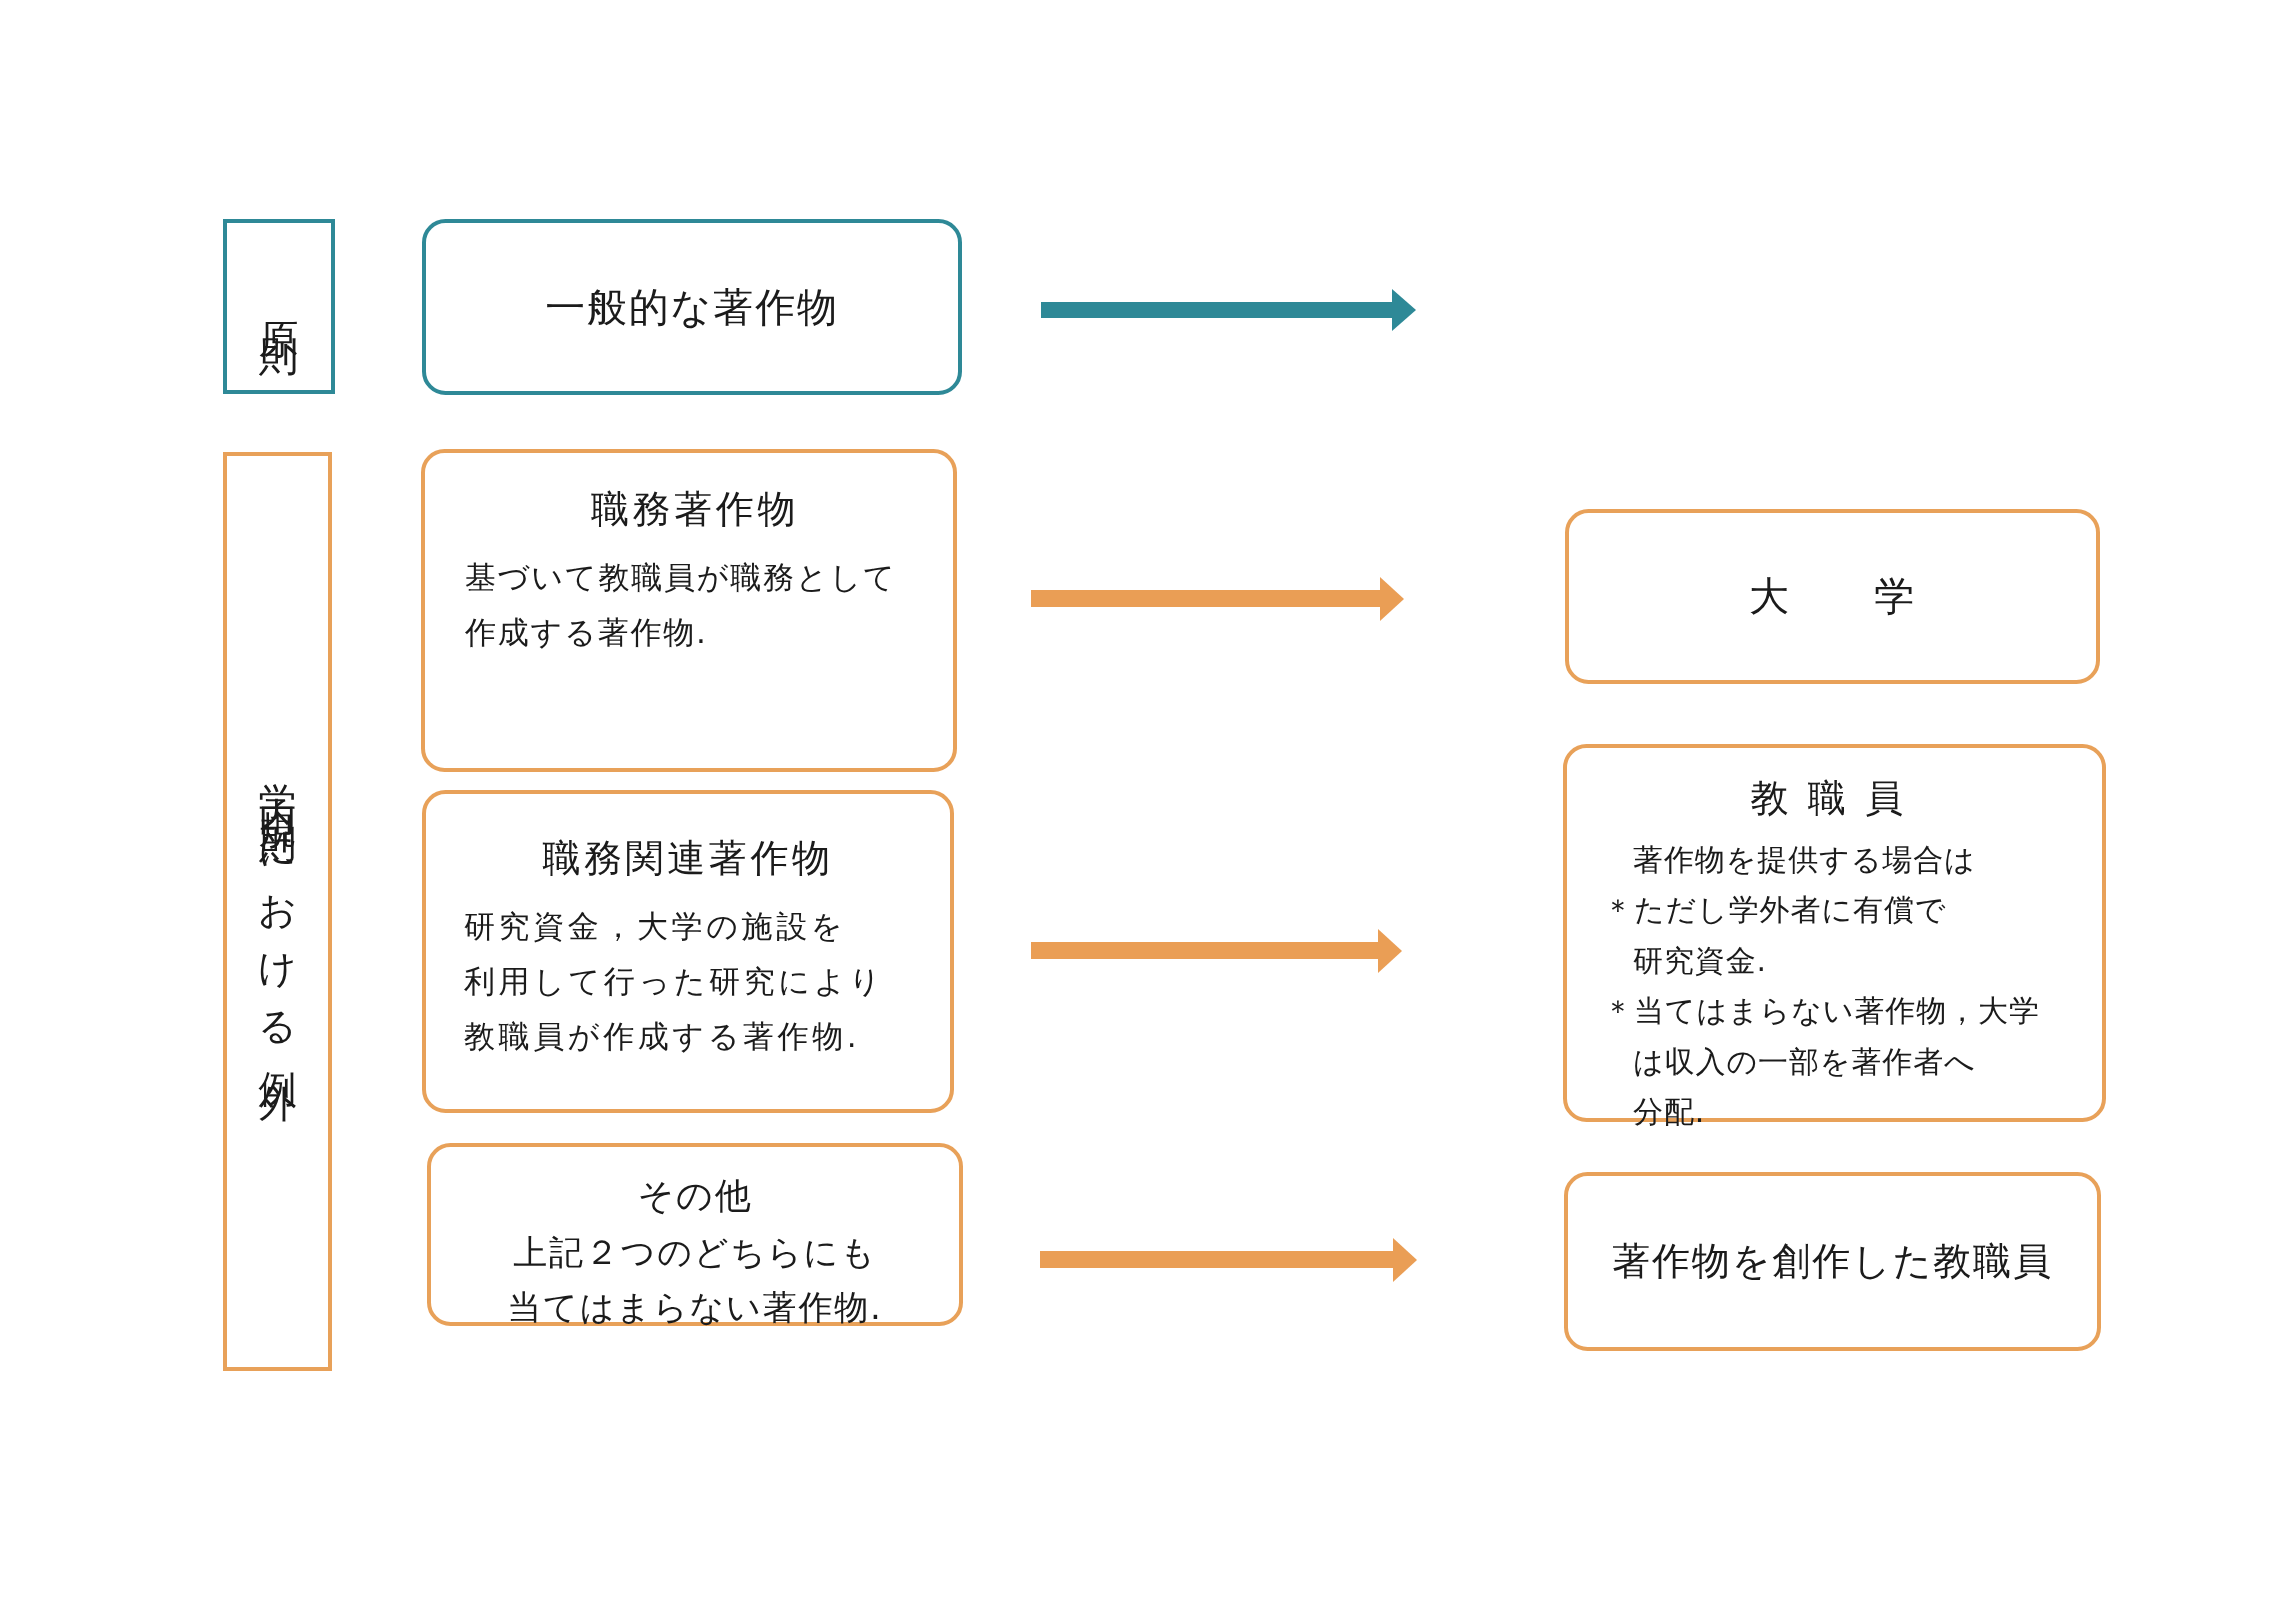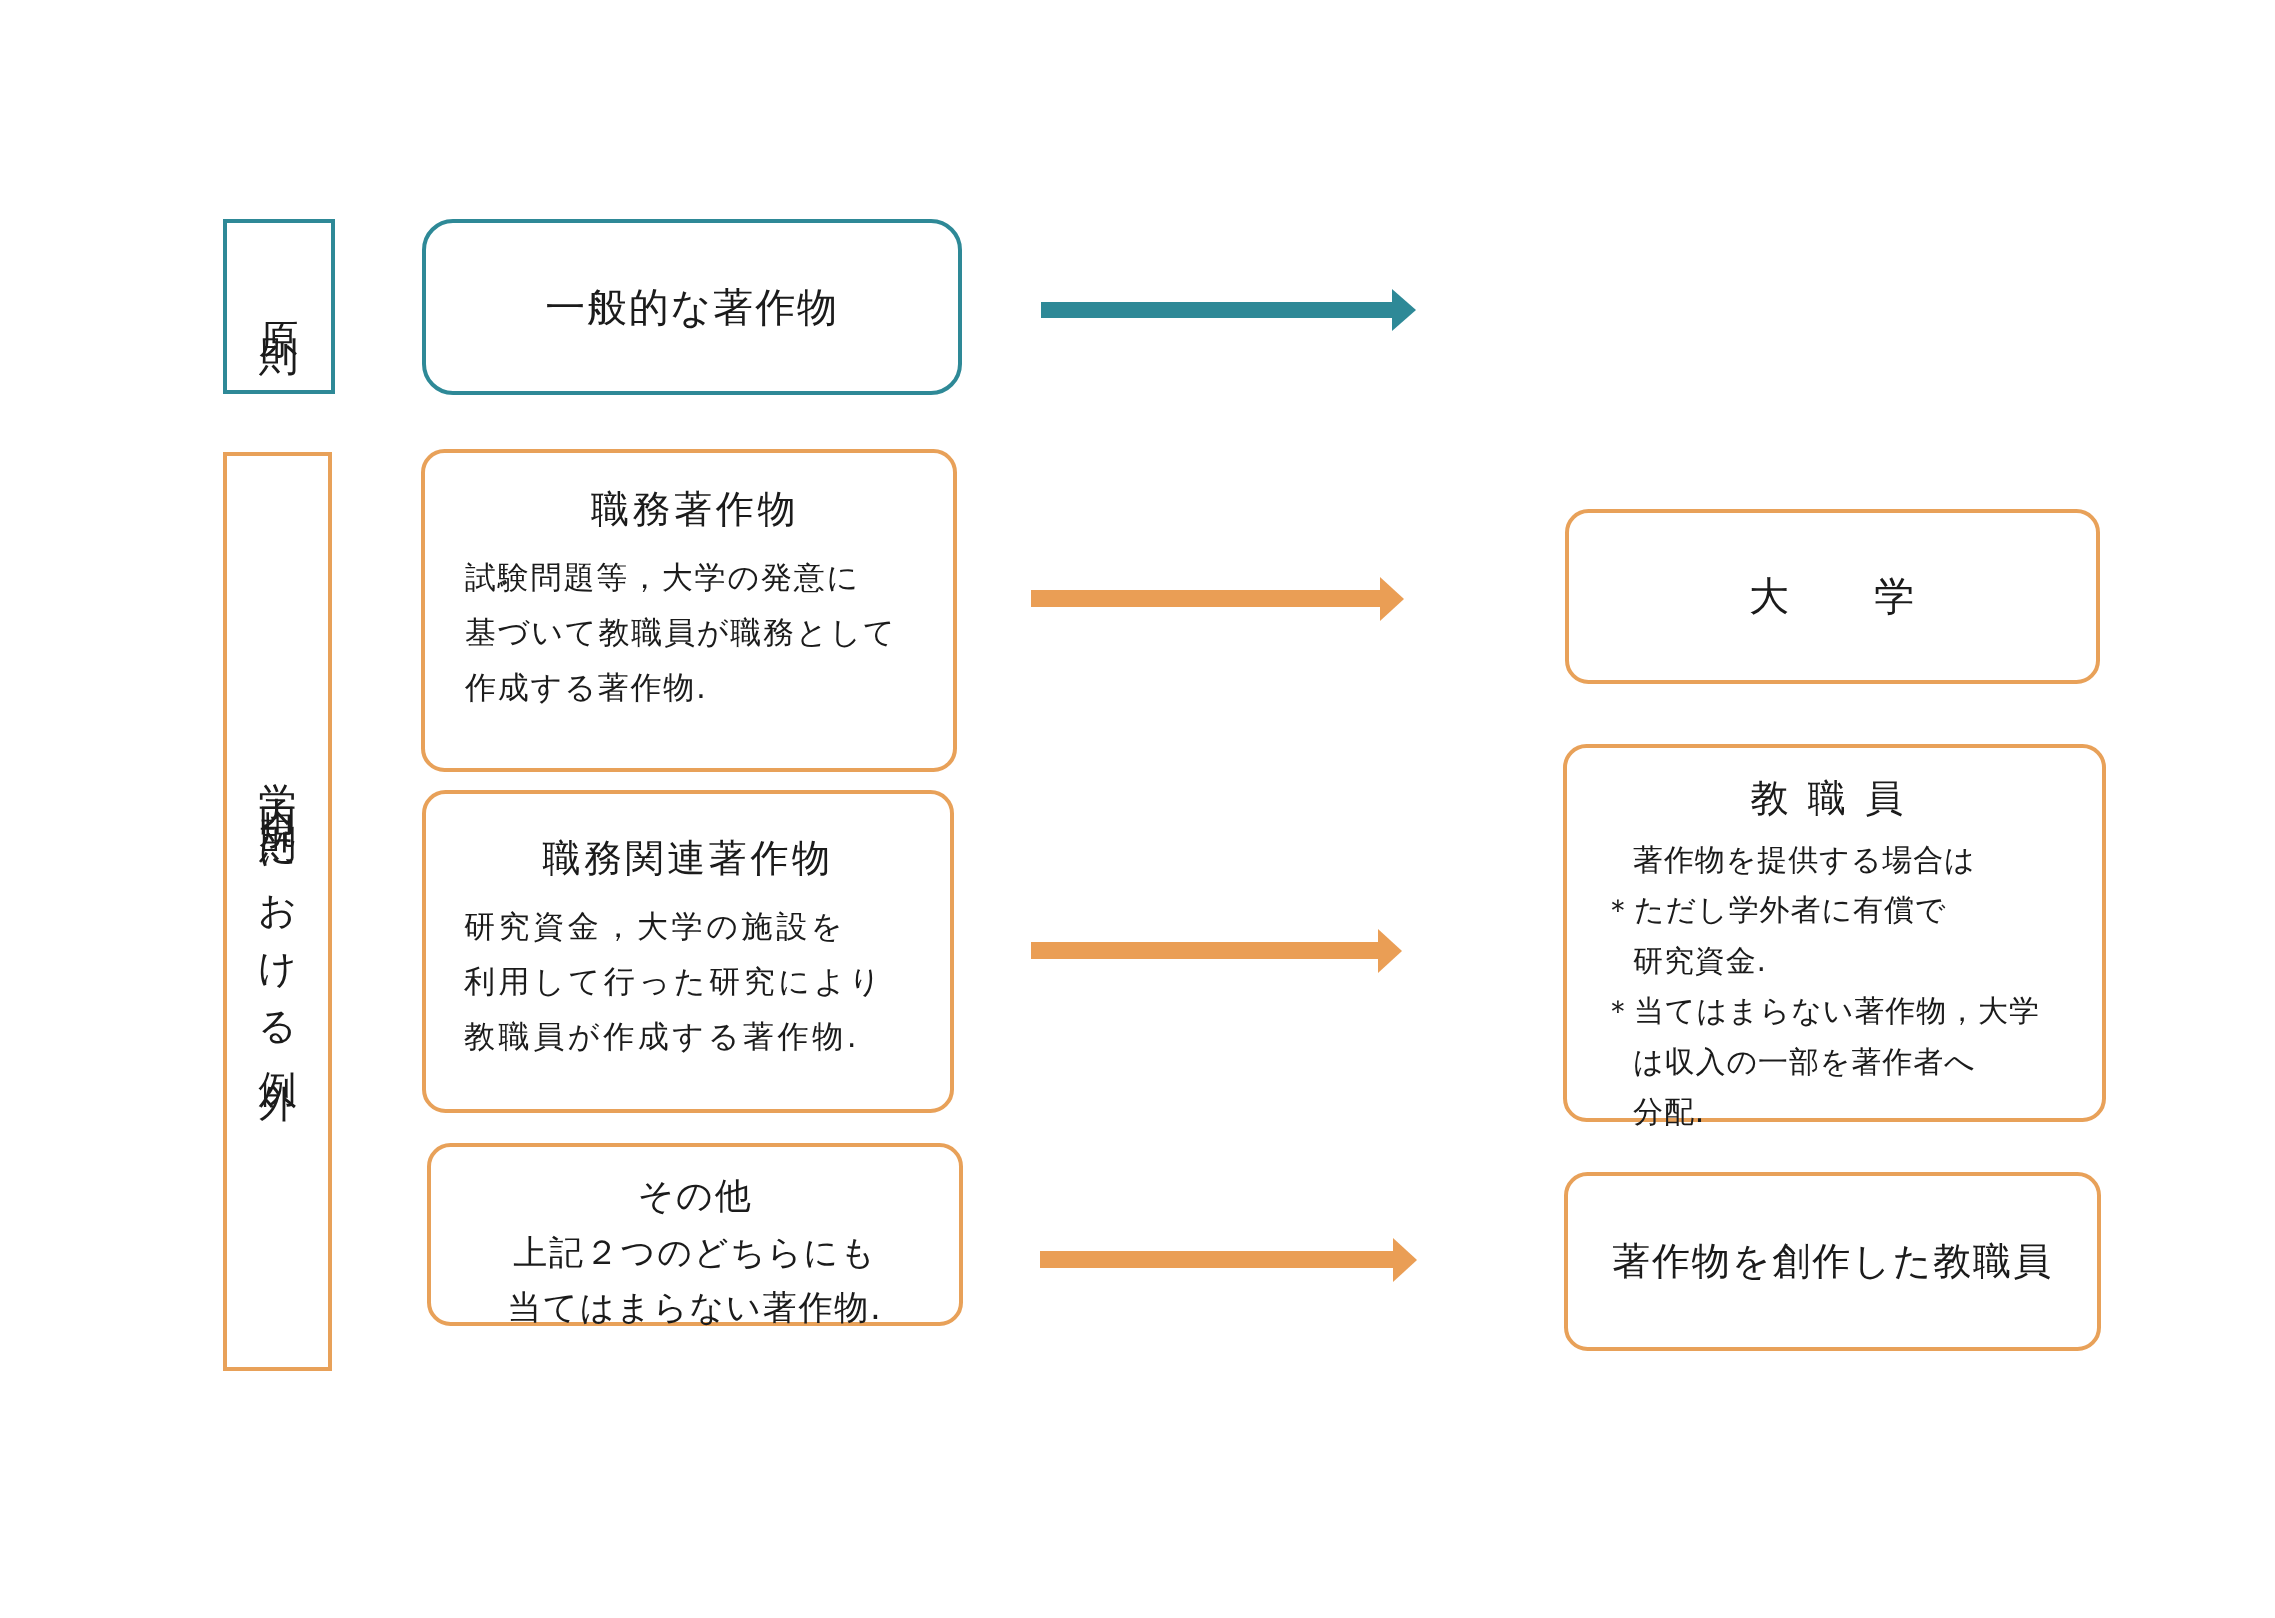--- a/index.html
+++ b/index.html
@@ -70,38 +70,37 @@
 </style>
 </head>
 <body>
 
 <div class="canvas">
 
   <div class="box teal-box center-flex" style="left:223px;top:219px;width:112px;height:175px;">
     <span class="vertical-label" style="letter-spacing:16.3px;">原則</span>
   </div>
 
-  <div class="box teal-box rounded center-flex" style="left:422px;top:219px;width:540px;height:176px;border-radius:31px;">
+  <div class="box teal-box rounded center-flex" style="left:422px;top:219px;width:540px;height:176px;">
     <span class="big-label">一般的な著作物</span>
   </div>
 
   <div class="arrow teal-arrow" style="left:1041px;top:289px;height:42px;">
     <div class="shaft" style="width:351px;"></div>
     <div class="head"></div>
   </div>
 
 
   <div class="box orange-box center-flex" style="left:223px;top:452px;width:109px;height:919px;">
     <span class="vertical-label" style="font-size:38px;">学内規則における例外</span>
   </div>
 
   <div class="box orange-box rounded" style="left:421px;top:449px;width:536px;height:323px;padding:31px 28px 0 40px;">
     <div class="card-title">職務著作物</div>
     <div class="card-body" style="margin-top:14.5px;">
-      <span class="note-line">試験問題等，大学の発意に</span>
       <span class="note-line">基づいて教職員が職務として</span>
       <span class="note-line">作成する著作物.</span>
     </div>
   </div>
 
   <div class="arrow orange-arrow" style="left:1031px;top:577px;height:43px;">
     <div class="shaft" style="width:349px;"></div>
     <div class="head" style="border-top-width:22px;border-bottom-width:22px;"></div>
   </div>
 

